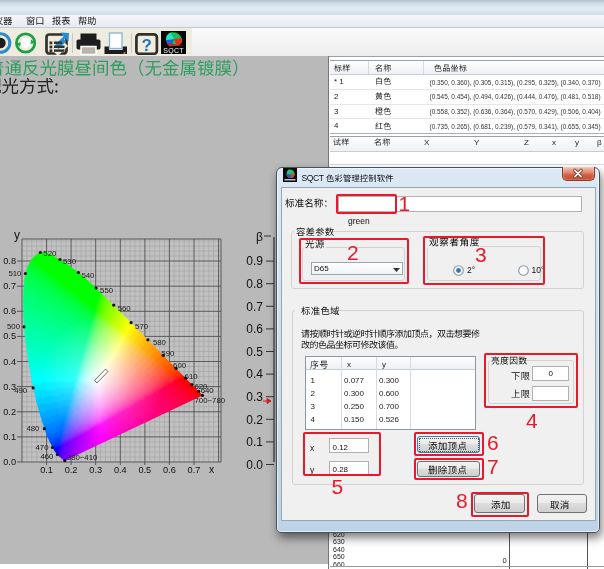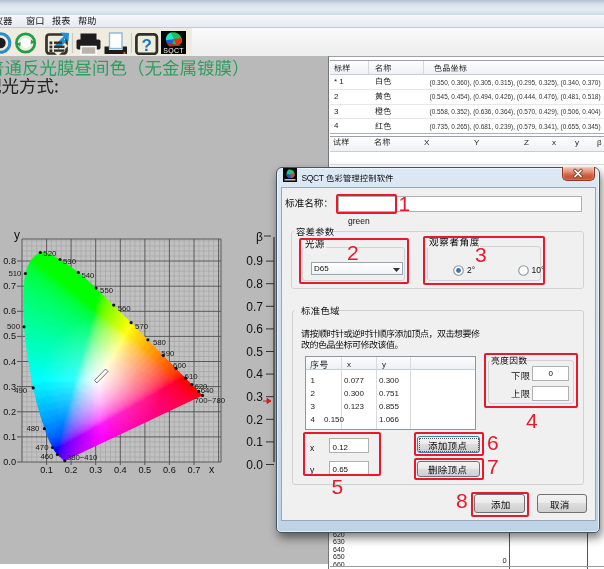--- a/index.html
+++ b/index.html
@@ -964,47 +964,47 @@
 <svg style="position:absolute;left:309.5px;top:358.5px;overflow:visible" width="19" height="12" viewBox="0 -9 19 12">
     <path fill="#222" d="M3.3 -3.9C3.9 -3.7 4.7 -3.3 5.2 -3H2.1V-2.4H4.9V-0.1C4.9 0.1 4.8 0.1 4.7 0.1C4.5 0.1 3.9 0.1 3.2 0.1C3.3 0.3 3.4 0.5 3.4 0.7C4.3 0.7 4.8 0.7 5.1 0.6C5.5 0.5 5.6 0.3 5.6 -0.1V-2.4H7.5C7.2 -2 6.8 -1.6 6.6 -1.3L7.1 -1C7.6 -1.5 8.1 -2.2 8.5 -2.9L8.1 -3.1L7.9 -3H6.3L6.3 -3.1C6.2 -3.2 5.9 -3.3 5.7 -3.5C6.4 -3.9 7.2 -4.4 7.7 -5L7.3 -5.3L7.1 -5.3H2.6V-4.7H6.5C6.1 -4.4 5.6 -4 5.1 -3.7C4.6 -4 4.1 -4.2 3.7 -4.3ZM4.2 -7.4C4.4 -7.2 4.5 -6.8 4.7 -6.6H1.1V-4C1.1 -2.7 1 -0.9 0.3 0.4C0.4 0.4 0.7 0.6 0.8 0.7C1.6 -0.6 1.7 -2.7 1.7 -4V-5.9H8.6V-6.6H5.4C5.3 -6.8 5.1 -7.3 4.9 -7.6Z M11.6 -6.6H15.9V-5.4H11.6ZM11 -7.2V-4.8H16.6V-7.2ZM9.9 -4V-3.3H11.7C11.5 -2.8 11.3 -2.2 11.1 -1.7H15.8C15.7 -0.7 15.5 -0.2 15.3 0C15.2 0.1 15.1 0.1 14.8 0.1C14.6 0.1 13.9 0.1 13.3 0C13.4 0.2 13.5 0.5 13.5 0.7C14.2 0.7 14.7 0.7 15.1 0.7C15.4 0.7 15.6 0.6 15.8 0.4C16.2 0.2 16.4 -0.5 16.6 -2C16.6 -2.1 16.6 -2.3 16.6 -2.3H12.1L12.5 -3.3H17.7V-4Z"></path>
   </svg>
 <div class="abs" style="left:347px;top:359.5px;font-size:8px;color:#222">x</div>
 <div class="abs" style="left:382px;top:359.5px;font-size:8px;color:#222">y</div>
 <div class="abs" style="left:310.5px;top:375.5px;font-size:8px;color:#222">1</div>
 <div class="abs" style="left:344px;top:375.5px;font-size:8px;color:#222">0.077</div>
 <div class="abs" style="left:379px;top:375.5px;font-size:8px;color:#222">0.300</div>
 <div class="abs" style="left:310.5px;top:388.5px;font-size:8px;color:#222">2</div>
 <div class="abs" style="left:344px;top:388.5px;font-size:8px;color:#222">0.300</div>
-<div class="abs" style="left:379px;top:388.5px;font-size:8px;color:#222">0.751</div>
+<div class="abs" style="left:379px;top:388.5px;font-size:8px;color:#222">0.600</div>
 <div class="abs" style="left:310.5px;top:401.5px;font-size:8px;color:#222">3</div>
-<div class="abs" style="left:344px;top:401.5px;font-size:8px;color:#222">0.123</div>
-<div class="abs" style="left:379px;top:401.5px;font-size:8px;color:#222">0.855</div>
+<div class="abs" style="left:344px;top:401.5px;font-size:8px;color:#222">0.250</div>
+<div class="abs" style="left:379px;top:401.5px;font-size:8px;color:#222">0.700</div>
 <div class="abs" style="left:310.5px;top:414.5px;font-size:8px;color:#222">4</div>
-<div class="abs" style="left:324px;top:414.5px;font-size:8px;color:#222">0.150</div>
-<div class="abs" style="left:379px;top:414.5px;font-size:8px;color:#222">1.066</div>
+<div class="abs" style="left:344px;top:414.5px;font-size:8px;color:#222">0.150</div>
+<div class="abs" style="left:379px;top:414.5px;font-size:8px;color:#222">0.526</div>
 <div class="abs" style="left:488px;top:360px;width:86px;height:44px;border:1px solid #d2d2d2;border-radius:3px;box-sizing:border-box"></div>
 <div class="abs" style="left:490px;top:356px;width:34px;height:9px;background:#f0f0f0"></div>
 <svg style="position:absolute;left:490.9px;top:355.2px;overflow:visible" width="36" height="11" viewBox="0 -8.8 36 11">
     <path fill="#111" d="M0.7 -3.2V-1.8H1.3V-2.7H7.4V-1.8H8.1V-3.2ZM2.4 -5H6.4V-4.3H2.4ZM1.8 -5.5V-3.8H7.1V-5.5ZM2.7 -2.1C2.6 -0.7 2.3 -0.1 0.5 0.1C0.7 0.3 0.8 0.5 0.9 0.7C2.6 0.4 3.2 -0.3 3.3 -1.5H5.4V-0.3C5.4 0.4 5.6 0.6 6.3 0.6C6.5 0.6 7.3 0.6 7.4 0.6C8 0.6 8.2 0.3 8.2 -0.7C8.1 -0.8 7.8 -0.9 7.7 -1C7.6 -0.1 7.6 -0 7.3 -0C7.2 -0 6.6 -0 6.4 -0C6.2 -0 6.1 -0.1 6.1 -0.3V-2.1ZM3.8 -7.3C4 -7.1 4.1 -6.8 4.2 -6.6H0.5V-6H8.3V-6.6H5C4.9 -6.8 4.7 -7.2 4.5 -7.4Z M12.5 -5.7V-4.9H11.1V-4.4H12.5V-2.9H15.9V-4.4H17.3V-4.9H15.9V-5.7H15.3V-4.9H13.1V-5.7ZM15.3 -4.4V-3.4H13.1V-4.4ZM15.8 -1.8C15.4 -1.3 14.8 -1 14.2 -0.7C13.6 -1 13.1 -1.3 12.7 -1.8ZM11.2 -2.3V-1.8H12.3L12 -1.7C12.4 -1.2 12.9 -0.8 13.5 -0.4C12.6 -0.1 11.7 0 10.8 0.1C10.9 0.2 11 0.5 11.1 0.7C12.2 0.5 13.2 0.3 14.2 -0.1C15 0.3 16.1 0.6 17.2 0.7C17.3 0.5 17.4 0.3 17.6 0.1C16.6 0 15.7 -0.1 14.9 -0.4C15.7 -0.8 16.3 -1.4 16.7 -2.1L16.3 -2.4L16.2 -2.3ZM13.3 -7.3C13.4 -7 13.5 -6.8 13.6 -6.5H10.2V-4.1C10.2 -2.8 10.1 -0.9 9.4 0.4C9.6 0.5 9.9 0.6 10 0.7C10.8 -0.7 10.9 -2.7 10.9 -4.1V-5.9H17.4V-6.5H14.4C14.3 -6.8 14.1 -7.2 13.9 -7.4Z M22.4 -6.1C22.3 -5.6 22.3 -5.1 22.3 -4.6H20.1V-4H22.2C22 -2.7 21.5 -1.7 20.1 -1.1C20.2 -1 20.4 -0.7 20.5 -0.6C21.7 -1.1 22.3 -1.9 22.6 -3C23.4 -2.2 24.2 -1.3 24.7 -0.7L25.1 -1.1C24.7 -1.8 23.7 -2.8 22.8 -3.6L22.8 -4H25.1V-4.6H22.9C23 -5.1 23 -5.6 23 -6.1ZM18.9 -7V0.7H19.5V0.3H25.7V0.7H26.3V-7ZM19.5 -0.3V-6.4H25.7V-0.3Z M31.2 -7.2C31 -6.9 30.8 -6.4 30.5 -6.1L31 -5.8C31.2 -6.1 31.5 -6.6 31.8 -7ZM28.1 -7C28.3 -6.6 28.5 -6.1 28.6 -5.8L29.1 -6C29 -6.4 28.8 -6.8 28.6 -7.2ZM30.9 -2.3C30.7 -1.8 30.4 -1.4 30.1 -1.1C29.8 -1.3 29.4 -1.4 29.1 -1.6C29.2 -1.8 29.4 -2 29.5 -2.3ZM28.3 -1.3C28.7 -1.2 29.2 -1 29.6 -0.7C29.1 -0.3 28.4 -0 27.7 0.1C27.8 0.2 27.9 0.5 28 0.6C28.8 0.4 29.5 0.1 30.2 -0.4C30.5 -0.3 30.7 -0.1 30.9 0.1L31.3 -0.4C31.1 -0.5 30.9 -0.7 30.6 -0.8C31.1 -1.3 31.4 -2 31.7 -2.7L31.3 -2.9L31.2 -2.8H29.7L29.9 -3.3L29.4 -3.4C29.3 -3.2 29.2 -3 29.1 -2.8H27.9V-2.3H28.8C28.7 -1.9 28.5 -1.6 28.3 -1.3ZM29.6 -7.4V-5.8H27.7V-5.2H29.4C28.9 -4.6 28.3 -4.1 27.6 -3.8C27.8 -3.7 27.9 -3.5 28 -3.3C28.5 -3.6 29.1 -4.1 29.6 -4.6V-3.6H30.2V-4.8C30.6 -4.4 31.1 -4 31.4 -3.8L31.7 -4.3C31.5 -4.5 30.7 -4.9 30.3 -5.2H32V-5.8H30.2V-7.4ZM32.8 -7.3C32.6 -5.8 32.2 -4.3 31.5 -3.4C31.7 -3.3 31.9 -3.1 32 -3C32.3 -3.3 32.5 -3.7 32.6 -4.1C32.8 -3.2 33.1 -2.4 33.4 -1.8C32.9 -0.9 32.2 -0.3 31.3 0.2C31.4 0.3 31.6 0.6 31.6 0.7C32.5 0.2 33.2 -0.4 33.7 -1.1C34.2 -0.4 34.7 0.2 35.4 0.6C35.5 0.5 35.7 0.2 35.9 0.1C35.1 -0.3 34.5 -0.9 34.1 -1.7C34.6 -2.6 34.9 -3.7 35 -5.1H35.6V-5.7H33.1C33.3 -6.2 33.4 -6.7 33.4 -7.2ZM34.4 -5.1C34.3 -4.1 34.1 -3.2 33.8 -2.4C33.4 -3.2 33.2 -4.1 33 -5.1Z"></path>
   </svg>
 <svg style="position:absolute;left:511px;top:369.7px;overflow:visible" width="19" height="12" viewBox="0 -9.3 19 12">
     <path fill="#111" d="M0.5 -7.1V-6.4H4.1V0.7H4.8V-4.2C5.9 -3.6 7.2 -2.8 7.8 -2.3L8.3 -3C7.6 -3.5 6.1 -4.4 5 -4.9L4.8 -4.8V-6.4H8.8V-7.1Z M10.5 -7.4V0.7H11.1V-6.8H12.4C12.2 -6.2 12 -5.4 11.7 -4.7C12.4 -4 12.5 -3.3 12.5 -2.8C12.5 -2.5 12.5 -2.3 12.3 -2.1C12.3 -2.1 12.1 -2.1 12 -2.1C11.9 -2.1 11.7 -2.1 11.5 -2.1C11.6 -1.9 11.7 -1.6 11.7 -1.5C11.9 -1.5 12.1 -1.5 12.3 -1.5C12.5 -1.5 12.7 -1.6 12.8 -1.6C13.1 -1.8 13.2 -2.2 13.2 -2.7C13.2 -3.3 13 -4 12.3 -4.8C12.6 -5.5 13 -6.4 13.2 -7.2L12.8 -7.5L12.7 -7.4ZM17.1 -5.1V-3.9H14.4V-5.1ZM17.1 -5.7H14.4V-6.8H17.1ZM13.7 0.7C13.9 0.6 14.2 0.5 16.1 0C16.1 -0.1 16 -0.4 16 -0.6L14.4 -0.2V-3.3H15.3C15.8 -1.5 16.6 -0 18.1 0.7C18.2 0.5 18.4 0.2 18.6 0.1C17.8 -0.2 17.2 -0.8 16.8 -1.4C17.3 -1.7 17.9 -2.1 18.4 -2.5L17.9 -3C17.5 -2.7 17 -2.2 16.5 -1.9C16.2 -2.3 16 -2.8 15.9 -3.3H17.8V-7.4H13.7V-0.5C13.7 -0.1 13.5 0.1 13.4 0.2C13.5 0.3 13.6 0.6 13.7 0.7Z"></path>
   </svg>
 <div class="abs" style="left:532px;top:366px;width:37px;height:14.5px;background:#fff;border:1px solid #b0b0b0;box-sizing:border-box"></div>
 <div class="abs" style="left:548.5px;top:369px;font-size:8px;color:#111">0</div>
 <svg style="position:absolute;left:511px;top:388.2px;overflow:visible" width="19" height="12" viewBox="0 -9.3 19 12">
     <path fill="#111" d="M4 -7.7V-0.4H0.5V0.3H8.8V-0.4H4.7V-4.1H8.2V-4.8H4.7V-7.7Z M10.5 -7.4V0.7H11.1V-6.8H12.4C12.2 -6.2 12 -5.4 11.7 -4.7C12.4 -4 12.5 -3.3 12.5 -2.8C12.5 -2.5 12.5 -2.3 12.3 -2.1C12.3 -2.1 12.1 -2.1 12 -2.1C11.9 -2.1 11.7 -2.1 11.5 -2.1C11.6 -1.9 11.7 -1.6 11.7 -1.5C11.9 -1.5 12.1 -1.5 12.3 -1.5C12.5 -1.5 12.7 -1.6 12.8 -1.6C13.1 -1.8 13.2 -2.2 13.2 -2.7C13.2 -3.3 13 -4 12.3 -4.8C12.6 -5.5 13 -6.4 13.2 -7.2L12.8 -7.5L12.7 -7.4ZM17.1 -5.1V-3.9H14.4V-5.1ZM17.1 -5.7H14.4V-6.8H17.1ZM13.7 0.7C13.9 0.6 14.2 0.5 16.1 0C16.1 -0.1 16 -0.4 16 -0.6L14.4 -0.2V-3.3H15.3C15.8 -1.5 16.6 -0 18.1 0.7C18.2 0.5 18.4 0.2 18.6 0.1C17.8 -0.2 17.2 -0.8 16.8 -1.4C17.3 -1.7 17.9 -2.1 18.4 -2.5L17.9 -3C17.5 -2.7 17 -2.2 16.5 -1.9C16.2 -2.3 16 -2.8 15.9 -3.3H17.8V-7.4H13.7V-0.5C13.7 -0.1 13.5 0.1 13.4 0.2C13.5 0.3 13.6 0.6 13.7 0.7Z"></path>
   </svg>
 <div class="abs" style="left:532px;top:385.5px;width:37px;height:15px;background:#fff;border:1px solid #b0b0b0;box-sizing:border-box"></div>
 <div class="abs" style="left:310px;top:443px;font-size:8.5px;color:#111">x</div>
 <div class="abs" style="left:329px;top:438px;width:40px;height:15px;background:#fff;border:1px solid #b0b0b0;box-sizing:border-box"></div>
 <div class="abs" style="left:332.5px;top:443px;font-size:8px;color:#111">0.12</div>
 <div class="abs" style="left:310px;top:464.5px;font-size:8.5px;color:#111">y</div>
 <div class="abs" style="left:329px;top:460.5px;width:40px;height:15px;background:#fff;border:1px solid #b0b0b0;box-sizing:border-box"></div>
-<div class="abs" style="left:332.5px;top:465px;font-size:8px;color:#111">0.65</div>
+<div class="abs" style="left:332.5px;top:465px;font-size:8px;color:#111">0.28</div>
 <div class="abs" style="left:417px;top:436px;width:63px;height:16.5px;border:1px solid #3c7fb1;border-radius:3px;box-sizing:border-box;
 background:linear-gradient(180deg,#f2f2f2 0%,#ebebeb 45%,#dddddd 50%,#cfcfcf 100%)"></div>
 <div class="abs" style="left:419px;top:438px;width:58px;height:11.5px;border:1px dotted #555"></div>
 <svg style="position:absolute;left:428px;top:440.0px;overflow:visible" width="39" height="12" viewBox="0 -9.5 39 12">
     <path fill="#111" d="M3.9 -2.7C3.6 -2 3.2 -1.2 2.7 -0.7L3.2 -0.3C3.8 -0.9 4.2 -1.8 4.4 -2.5ZM6.1 -2.4C6.4 -1.8 6.7 -0.9 6.7 -0.4L7.3 -0.6C7.2 -1.1 7 -2 6.6 -2.6ZM7.3 -2.7C7.8 -1.9 8.4 -0.9 8.6 -0.3L9.2 -0.6C9 -1.3 8.4 -2.2 7.8 -2.9ZM5.1 -3.8V-0C5.1 0.1 5 0.1 4.9 0.1C4.8 0.1 4.4 0.1 3.9 0.1C4 0.3 4.1 0.6 4.1 0.8C4.7 0.8 5.1 0.8 5.4 0.6C5.7 0.5 5.7 0.4 5.7 -0V-3.8ZM0.8 -7.4C1.4 -7.1 2 -6.7 2.3 -6.3L2.8 -6.9C2.4 -7.2 1.8 -7.6 1.2 -7.9ZM0.4 -4.8C0.9 -4.6 1.6 -4.2 1.9 -3.8L2.4 -4.4C2 -4.7 1.3 -5.1 0.8 -5.3ZM0.6 0.2 1.2 0.6C1.6 -0.2 2.1 -1.3 2.5 -2.3L1.9 -2.7C1.5 -1.6 0.9 -0.5 0.6 0.2ZM3.1 -7.4V-6.8H5.2C5.1 -6.3 5 -5.9 4.8 -5.5H2.7V-4.8H4.4C4 -4.1 3.3 -3.4 2.4 -3C2.5 -2.8 2.8 -2.6 2.9 -2.4C3.9 -3 4.7 -3.8 5.2 -4.8H6.4C7 -3.9 7.8 -3 8.8 -2.6C8.9 -2.7 9.1 -3 9.2 -3.1C8.4 -3.4 7.7 -4.1 7.2 -4.8H9.1V-5.5H5.5C5.7 -5.9 5.8 -6.3 6 -6.8H8.7V-7.4Z M15.2 -6.8V0.6H15.9V-0.1H17.8V0.5H18.5V-6.8ZM15.9 -0.8V-6.1H17.8V-0.8ZM11.7 -7.9 11.6 -6.2H10.3V-5.5H11.6C11.6 -3.1 11.3 -1 10.1 0.3C10.2 0.4 10.5 0.6 10.6 0.8C11.9 -0.6 12.2 -2.9 12.3 -5.5H13.8C13.7 -1.8 13.6 -0.5 13.4 -0.2C13.3 -0.1 13.2 -0.1 13.1 -0.1C12.9 -0.1 12.5 -0.1 12.1 -0.1C12.2 0.1 12.2 0.4 12.3 0.6C12.7 0.6 13.1 0.6 13.4 0.6C13.7 0.5 13.8 0.5 14 0.2C14.3 -0.2 14.4 -1.6 14.5 -5.8C14.5 -5.9 14.5 -6.2 14.5 -6.2H12.3L12.4 -7.9Z M25.9 -4.7V-2.8C25.9 -1.8 25.7 -0.6 23.4 0.2C23.5 0.4 23.7 0.6 23.8 0.8C26.2 -0.1 26.6 -1.6 26.6 -2.8V-4.7ZM26.3 -0.9C27 -0.4 27.9 0.3 28.3 0.8L28.7 0.2C28.3 -0.2 27.5 -0.9 26.8 -1.3ZM24.1 -6V-1.5H24.8V-5.3H27.7V-1.5H28.3V-6H26.2L26.5 -6.9H28.7V-7.6H23.7V-6.9H25.8C25.7 -6.6 25.6 -6.3 25.5 -6ZM20 -7.3V-6.6H21.6V-0.5C21.6 -0.3 21.5 -0.3 21.4 -0.3C21.2 -0.3 20.7 -0.3 20.1 -0.3C20.2 -0.1 20.3 0.2 20.4 0.4C21.1 0.4 21.6 0.4 21.9 0.3C22.2 0.2 22.3 -0 22.3 -0.5V-6.6H23.6V-7.3Z M31.7 -4.4H36.6V-2.7H31.7ZM32.6 -1.2C32.8 -0.6 32.8 0.2 32.8 0.7L33.6 0.6C33.5 0.1 33.4 -0.7 33.3 -1.3ZM34.6 -1.2C34.9 -0.6 35.2 0.2 35.3 0.7L36 0.5C35.8 0 35.5 -0.8 35.2 -1.3ZM36.5 -1.3C37 -0.7 37.5 0.2 37.8 0.7L38.4 0.4C38.2 -0.1 37.6 -0.9 37.2 -1.5ZM31.1 -1.5C30.8 -0.8 30.3 0 29.8 0.4L30.4 0.8C31 0.2 31.5 -0.6 31.8 -1.3ZM31 -5.1V-2.1H37.3V-5.1H34.4V-6.3H38V-7H34.4V-8H33.7V-5.1Z"></path>
   </svg>
 <div class="abs" style="left:417px;top:460.5px;width:63px;height:16px;border:1px solid #707070;border-radius:3px;box-sizing:border-box;
 background:linear-gradient(180deg,#f2f2f2 0%,#ebebeb 45%,#dddddd 50%,#cfcfcf 100%)"></div>
 <svg style="position:absolute;left:428px;top:464.0px;overflow:visible" width="39" height="12" viewBox="0 -9.5 39 12">
     <path fill="#111" d="M6.7 -6.9V-1.6H7.3V-6.9ZM8.1 -7.8V-0C8.1 0.1 8.1 0.1 7.9 0.1C7.8 0.1 7.4 0.1 7 0.1C7.1 0.3 7.2 0.6 7.2 0.8C7.8 0.8 8.2 0.7 8.4 0.6C8.6 0.5 8.7 0.3 8.7 -0V-7.8ZM0.4 -4.3V-3.6H1V-3.1C1 -2 1 -0.6 0.4 0.4C0.5 0.5 0.8 0.7 0.9 0.8C1.5 -0.3 1.6 -1.9 1.6 -3.2V-3.6H2.5V-0.1C2.5 -0 2.5 0 2.4 0C2.3 0 2 0 1.6 0C1.7 0.2 1.8 0.5 1.8 0.7C2.3 0.7 2.6 0.6 2.8 0.5C3 0.4 3.1 0.2 3.1 -0.1V-3.6H3.8V-3.6C3.8 -2.3 3.7 -0.7 3.2 0.4C3.3 0.5 3.6 0.7 3.7 0.8C4.3 -0.4 4.4 -2.2 4.4 -3.6V-3.6H5.3V-0.1C5.3 0 5.2 0 5.1 0C5 0 4.7 0 4.4 0C4.5 0.2 4.5 0.5 4.6 0.7C5.1 0.7 5.4 0.6 5.6 0.5C5.8 0.4 5.9 0.2 5.9 -0.1V-3.6H6.3V-4.3H5.9V-7.7H3.8V-4.3H3.1V-7.7H1V-4.3ZM1.6 -7H2.5V-4.3H1.6ZM4.4 -7H5.3V-4.3H4.4Z M14.3 -2.1C14 -1.4 13.5 -0.7 13 -0.2C13.2 -0.1 13.4 0.1 13.5 0.2C14 -0.3 14.6 -1.2 14.9 -1.9ZM17.1 -1.9C17.6 -1.3 18.2 -0.4 18.4 0.1L19 -0.2C18.7 -0.8 18.1 -1.6 17.6 -2.2ZM10.5 -7.6V0.7H11.2V-7H12.4C12.2 -6.3 11.9 -5.5 11.6 -4.8C12.3 -4 12.5 -3.4 12.5 -2.9C12.5 -2.6 12.5 -2.3 12.3 -2.2C12.2 -2.1 12.1 -2.1 12 -2.1C11.8 -2.1 11.6 -2.1 11.4 -2.1C11.5 -1.9 11.5 -1.7 11.6 -1.5C11.8 -1.5 12 -1.5 12.2 -1.5C12.4 -1.5 12.6 -1.6 12.8 -1.7C13 -1.9 13.1 -2.3 13.1 -2.8C13.1 -3.4 13 -4.1 12.2 -4.9C12.6 -5.6 12.9 -6.6 13.2 -7.4L12.8 -7.6L12.7 -7.6ZM13.3 -3.3V-2.6H15.8V-0.1C15.8 0.1 15.8 0.1 15.6 0.1C15.5 0.1 15 0.1 14.5 0.1C14.6 0.3 14.7 0.6 14.7 0.8C15.4 0.8 15.9 0.7 16.1 0.6C16.4 0.5 16.5 0.3 16.5 -0.1V-2.6H18.9V-3.3H16.5V-4.4H18V-5.1H14.2V-4.4H15.8V-3.3ZM16.1 -8C15.5 -6.9 14.3 -5.8 13.1 -5.2C13.2 -5.1 13.4 -4.8 13.5 -4.7C14.5 -5.2 15.4 -6 16.1 -6.9C16.9 -5.9 17.7 -5.3 18.6 -4.8C18.7 -5 18.9 -5.2 19.1 -5.3C18.2 -5.8 17.3 -6.4 16.5 -7.4L16.7 -7.8Z M25.9 -4.7V-2.8C25.9 -1.8 25.7 -0.6 23.4 0.2C23.5 0.4 23.7 0.6 23.8 0.8C26.2 -0.1 26.6 -1.6 26.6 -2.8V-4.7ZM26.3 -0.9C27 -0.4 27.9 0.3 28.3 0.8L28.7 0.2C28.3 -0.2 27.5 -0.9 26.8 -1.3ZM24.1 -6V-1.5H24.8V-5.3H27.7V-1.5H28.3V-6H26.2L26.5 -6.9H28.7V-7.6H23.7V-6.9H25.8C25.7 -6.6 25.6 -6.3 25.5 -6ZM20 -7.3V-6.6H21.6V-0.5C21.6 -0.3 21.5 -0.3 21.4 -0.3C21.2 -0.3 20.7 -0.3 20.1 -0.3C20.2 -0.1 20.3 0.2 20.4 0.4C21.1 0.4 21.6 0.4 21.9 0.3C22.2 0.2 22.3 -0 22.3 -0.5V-6.6H23.6V-7.3Z M31.7 -4.4H36.6V-2.7H31.7ZM32.6 -1.2C32.8 -0.6 32.8 0.2 32.8 0.7L33.6 0.6C33.5 0.1 33.4 -0.7 33.3 -1.3ZM34.6 -1.2C34.9 -0.6 35.2 0.2 35.3 0.7L36 0.5C35.8 0 35.5 -0.8 35.2 -1.3ZM36.5 -1.3C37 -0.7 37.5 0.2 37.8 0.7L38.4 0.4C38.2 -0.1 37.6 -0.9 37.2 -1.5ZM31.1 -1.5C30.8 -0.8 30.3 0 29.8 0.4L30.4 0.8C31 0.2 31.5 -0.6 31.8 -1.3ZM31 -5.1V-2.1H37.3V-5.1H34.4V-6.3H38V-7H34.4V-8H33.7V-5.1Z"></path>

